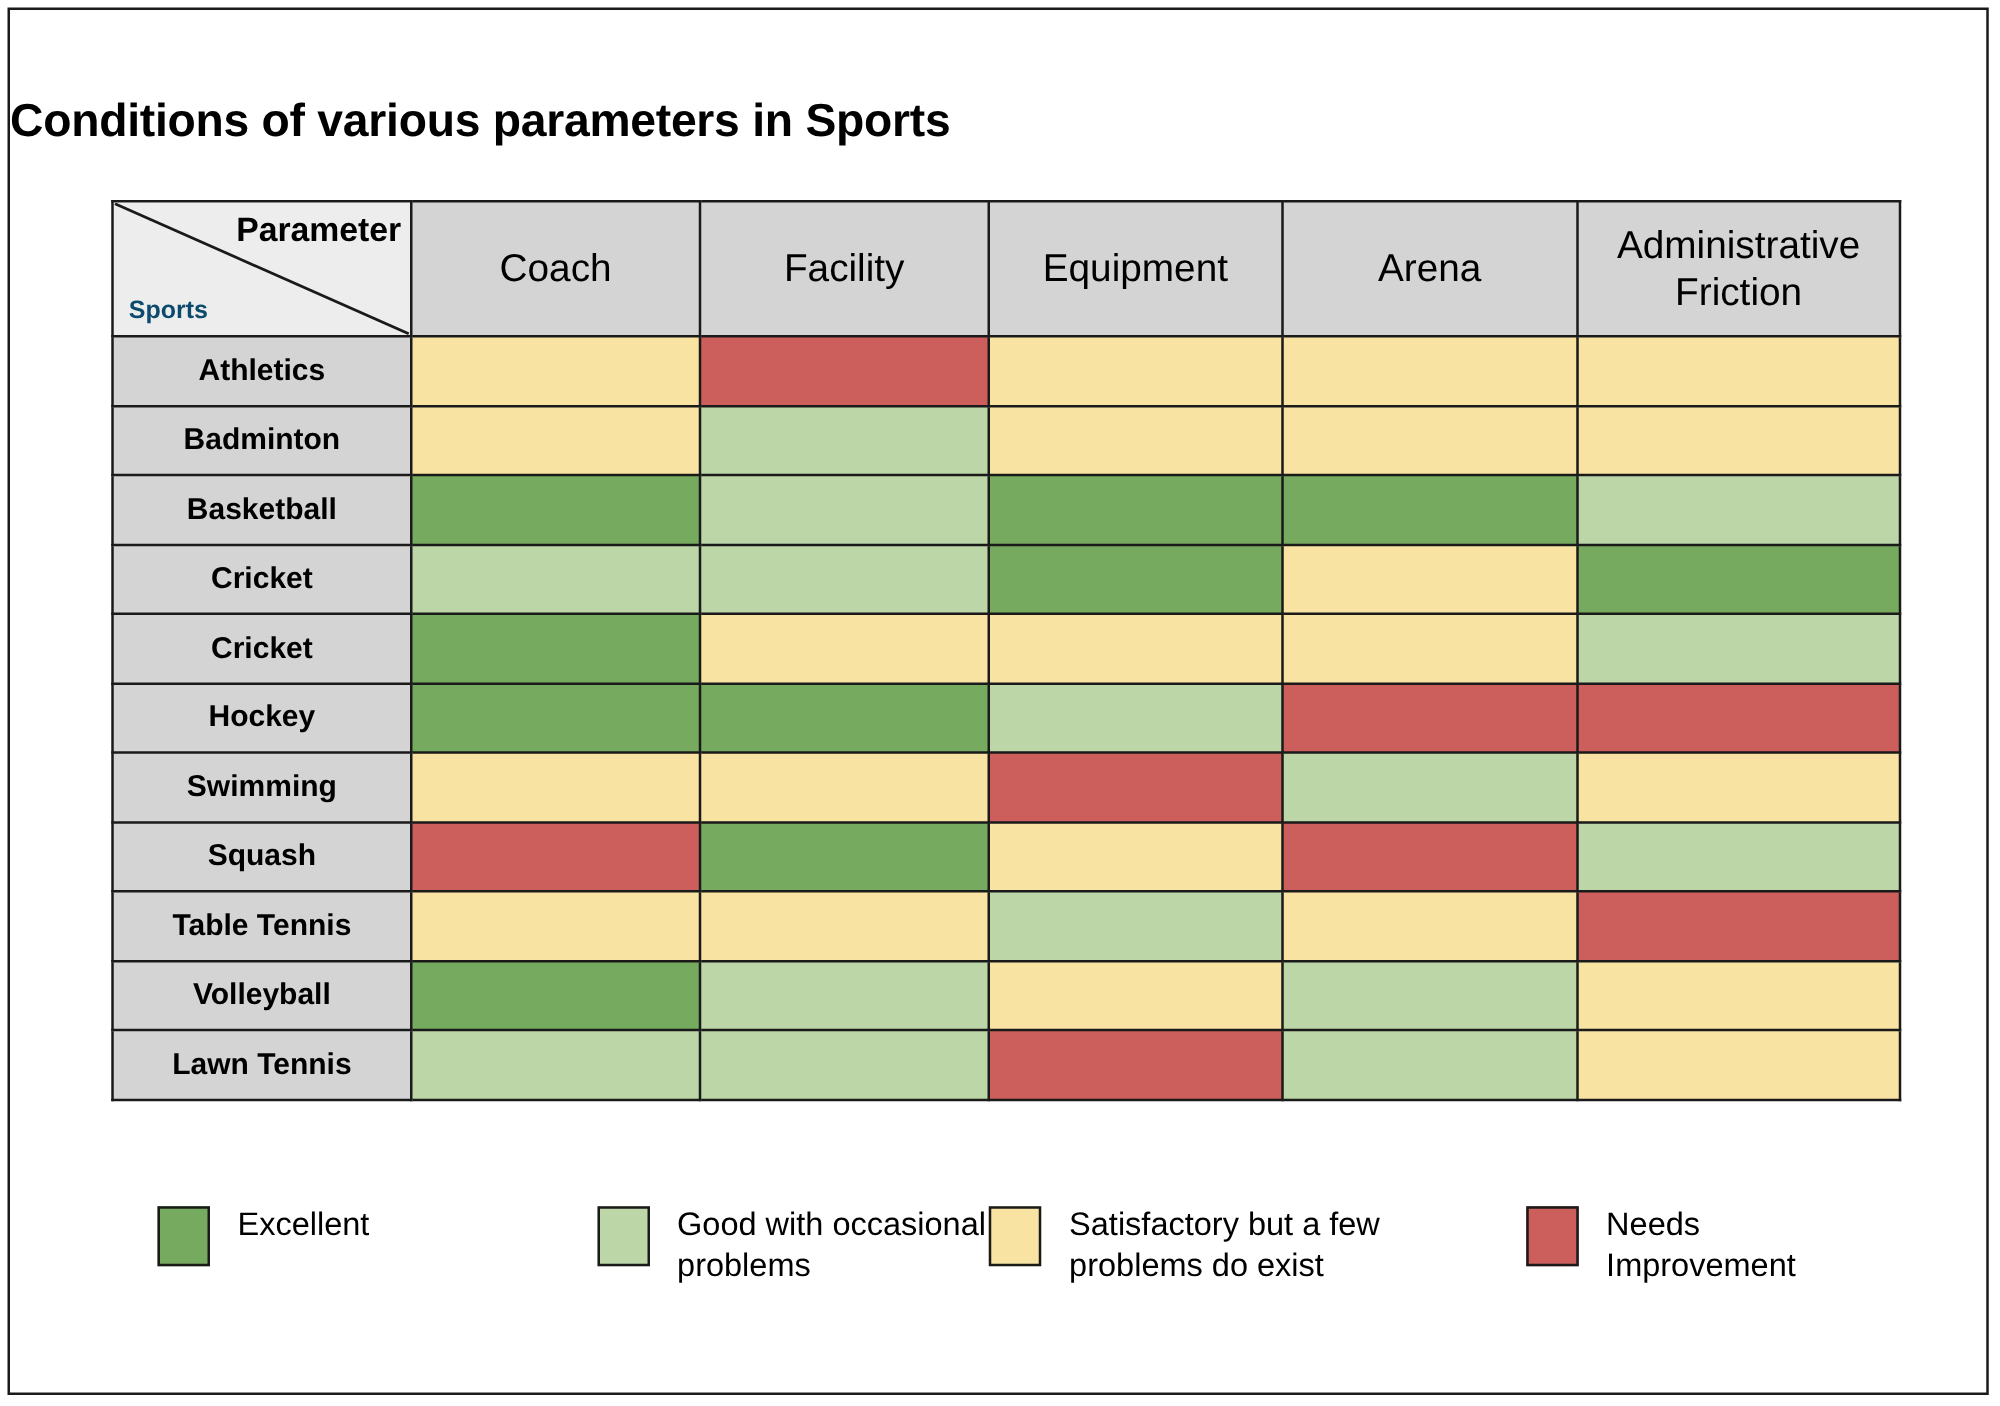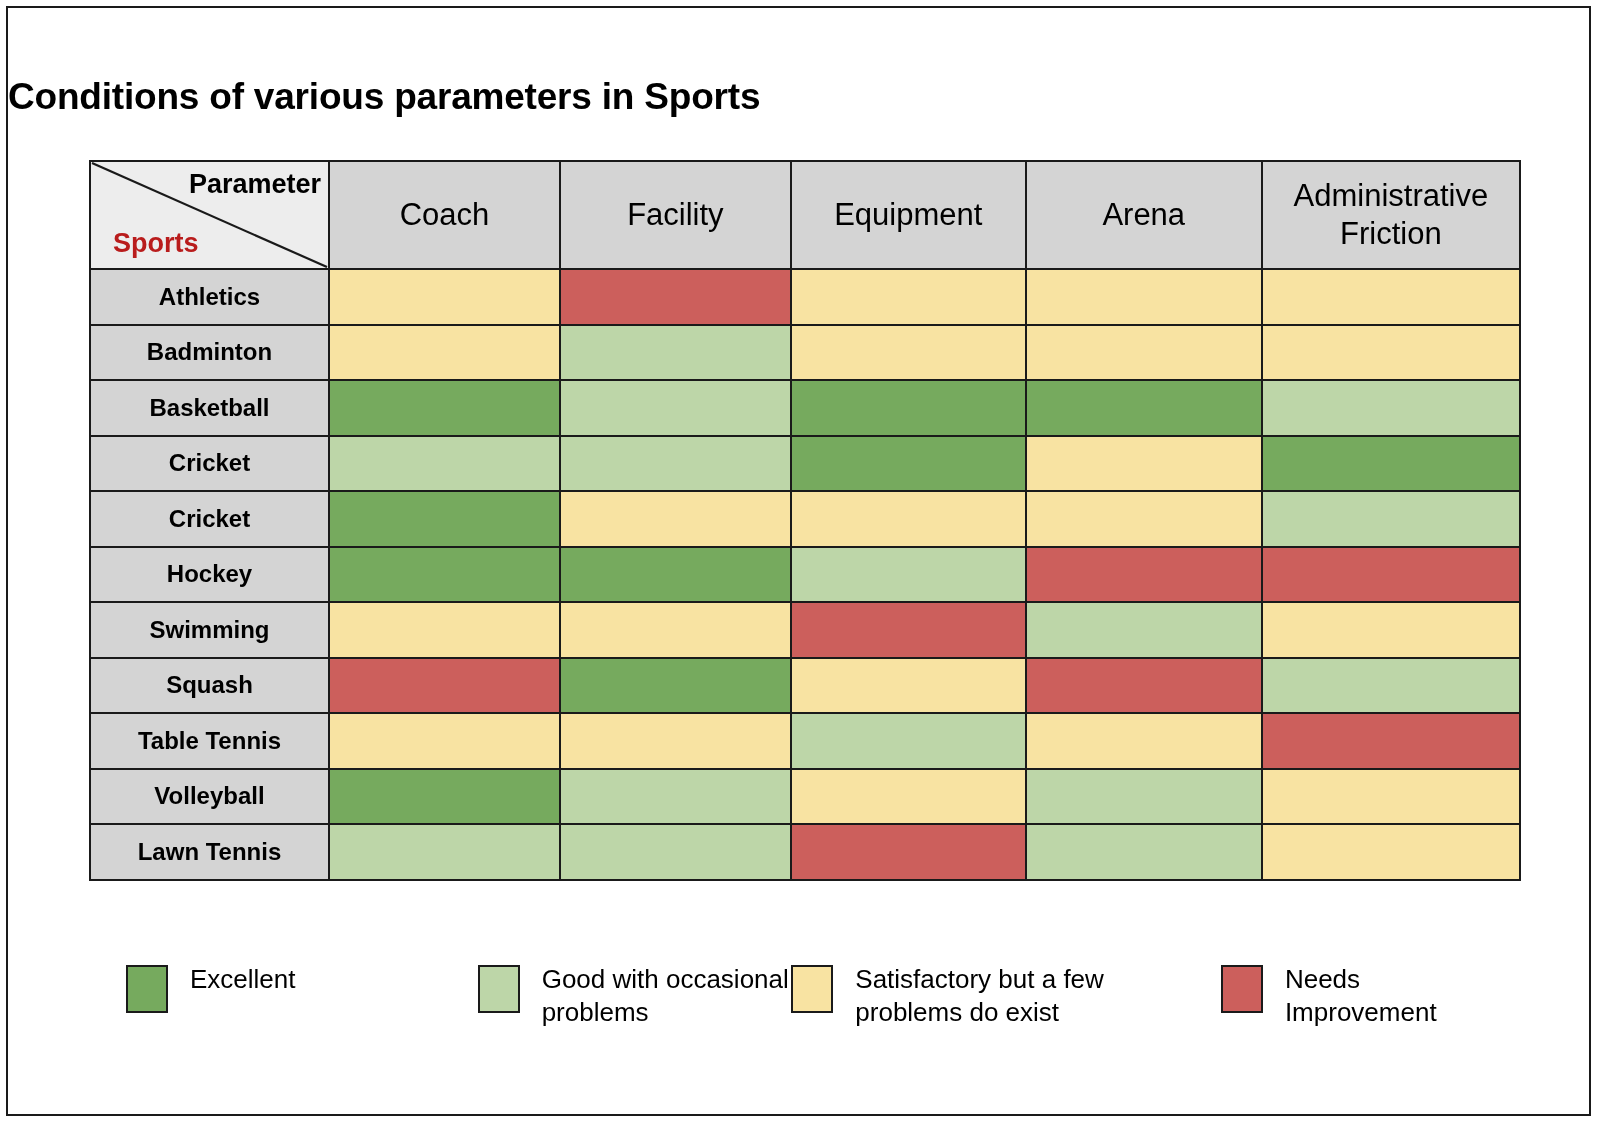--- a/index.html
+++ b/index.html
@@ -67,24 +67,24 @@
   .corner-param {
     position: absolute;
     right: 7px;
     top: 8px;
     font-size: 27px;
     color: #000;
     line-height: 1.1;
   }
   .corner-sports {
     position: absolute;
-    left: 22px;
+    left: 12px;
     bottom: 9px;
-    font-size: 27px;
-    color: #b91c1c;
+    font-size: 20px;
+    color: #0c4a6e;
     line-height: 1.1;
   }
 
   .col-head {
     background: #d4d4d4;
     height: 108px;
     text-align: center;
     vertical-align: middle;
     font-size: 31px;
     font-weight: normal;

